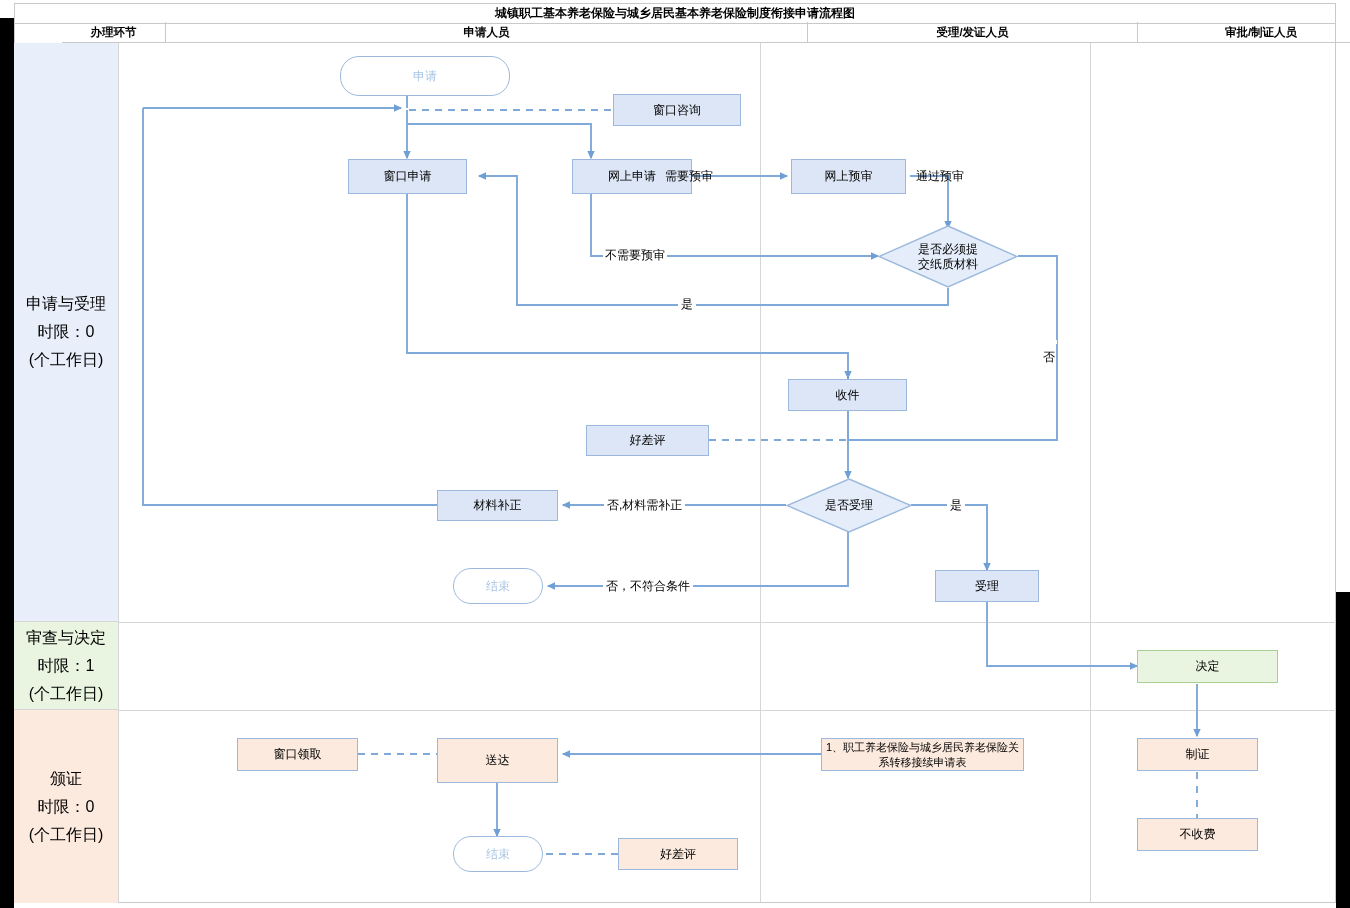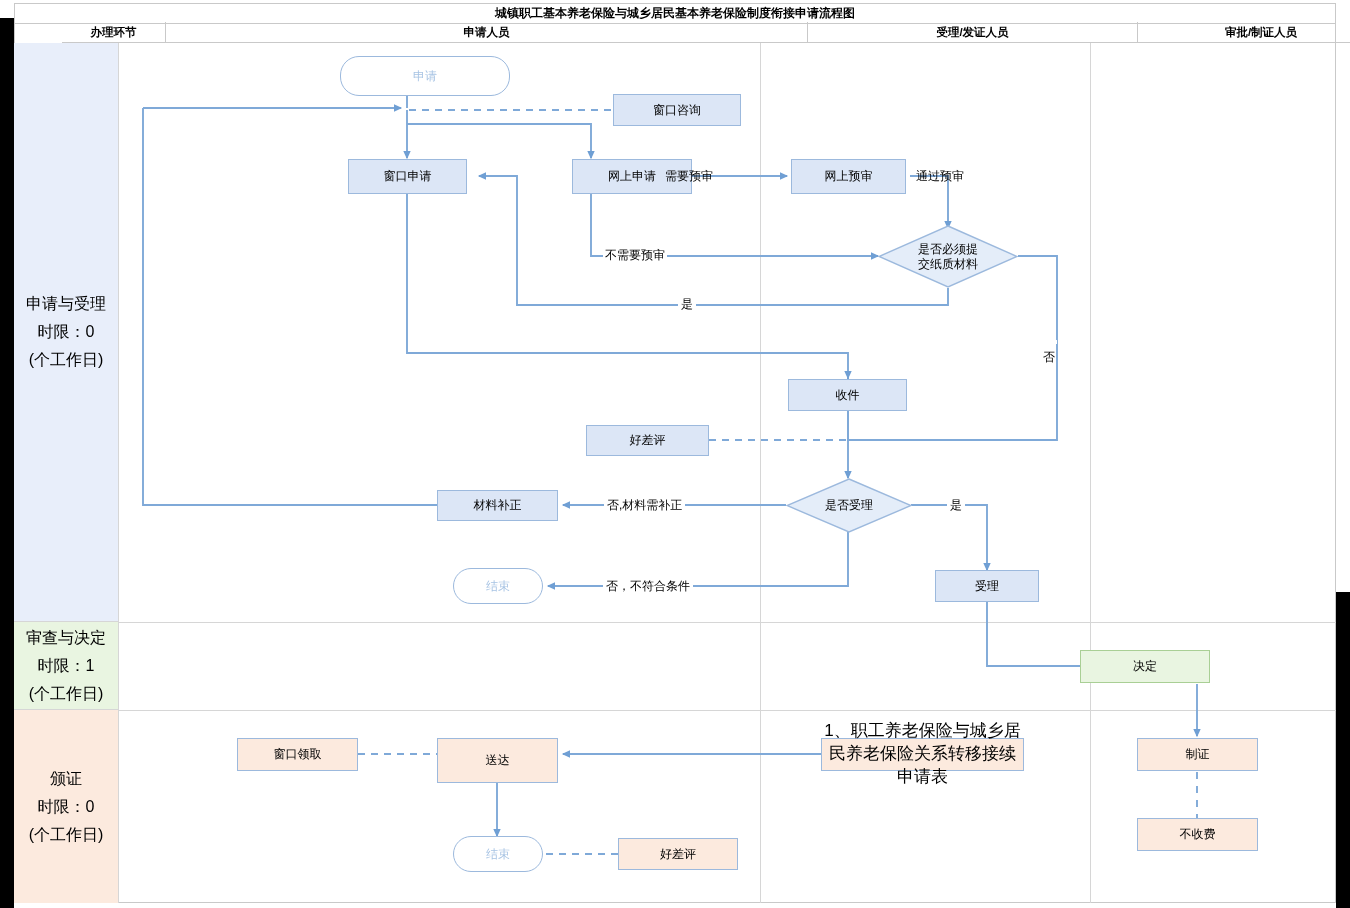--- a/index.html
+++ b/index.html
@@ -196,33 +196,33 @@
   </div>
 
   <div class="node term" style="left:453px;top:568px;width:90px;height:36px;">
     <span>结束</span>
   </div>
 
   <div class="node box" style="left:935px;top:570px;width:104px;height:32px;">
     <span>受理</span>
   </div>
 
-  <div class="node box green" style="left:1080px;top:650px;width:130px;height:33px;">
+  <div class="node box green" style="left:1137px;top:650px;width:141px;height:33px;">
     <span>决定</span>
   </div>
 
   <div class="node box peach" style="left:1137px;top:738px;width:121px;height:33px;">
     <span>制证</span>
   </div>
 
   <div class="node box peach" style="left:1137px;top:818px;width:121px;height:33px;">
     <span>不收费</span>
   </div>
 
-  <div class="node box peach" style="left:821px;top:738px;width:203px;height:33px;font-size:17px;">
+  <div class="node box peach" style="left:821px;top:738px;width:203px;height:33px;font-size:11px;">
     <span>1、职工养老保险与城乡居民养老保险关系转移接续申请表</span>
   </div>
 
   <div class="node box peach" style="left:437px;top:738px;width:121px;height:45px;">
     <span>送达</span>
   </div>
 
   <div class="node box peach" style="left:237px;top:738px;width:121px;height:33px;">
     <span>窗口领取</span>
   </div>

